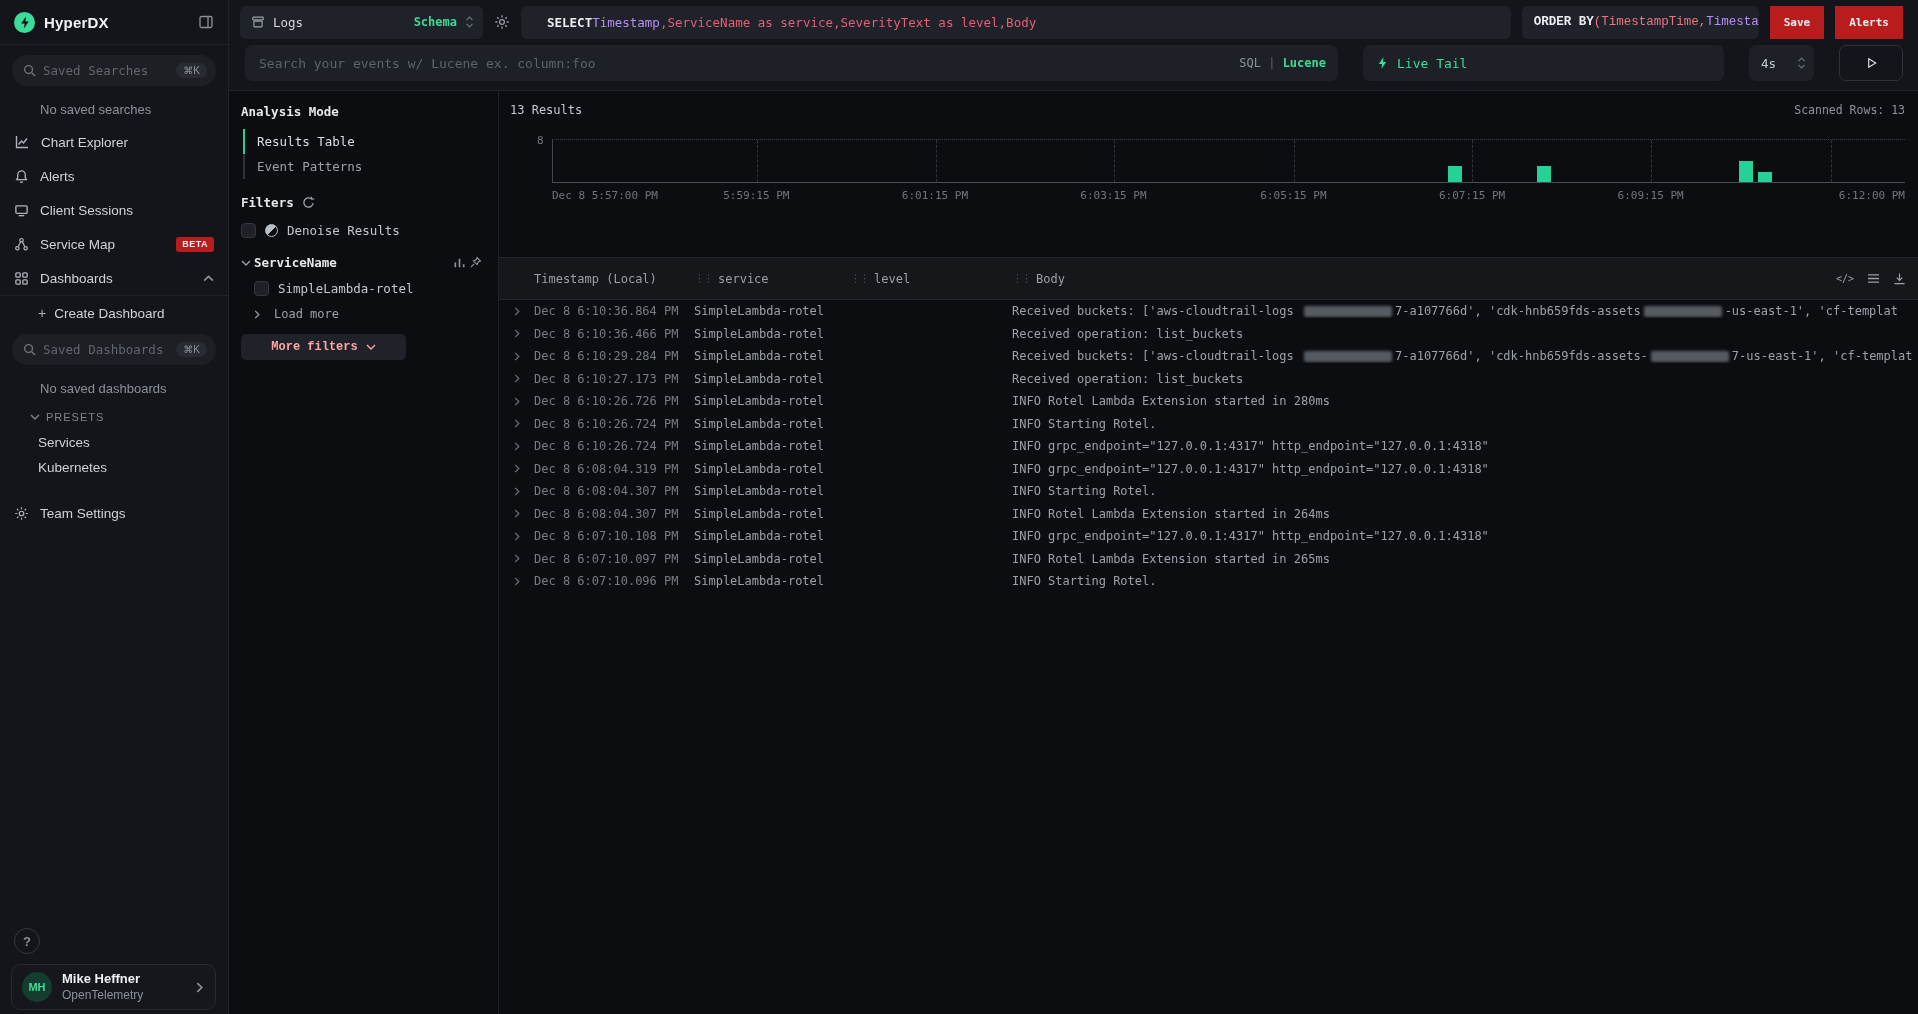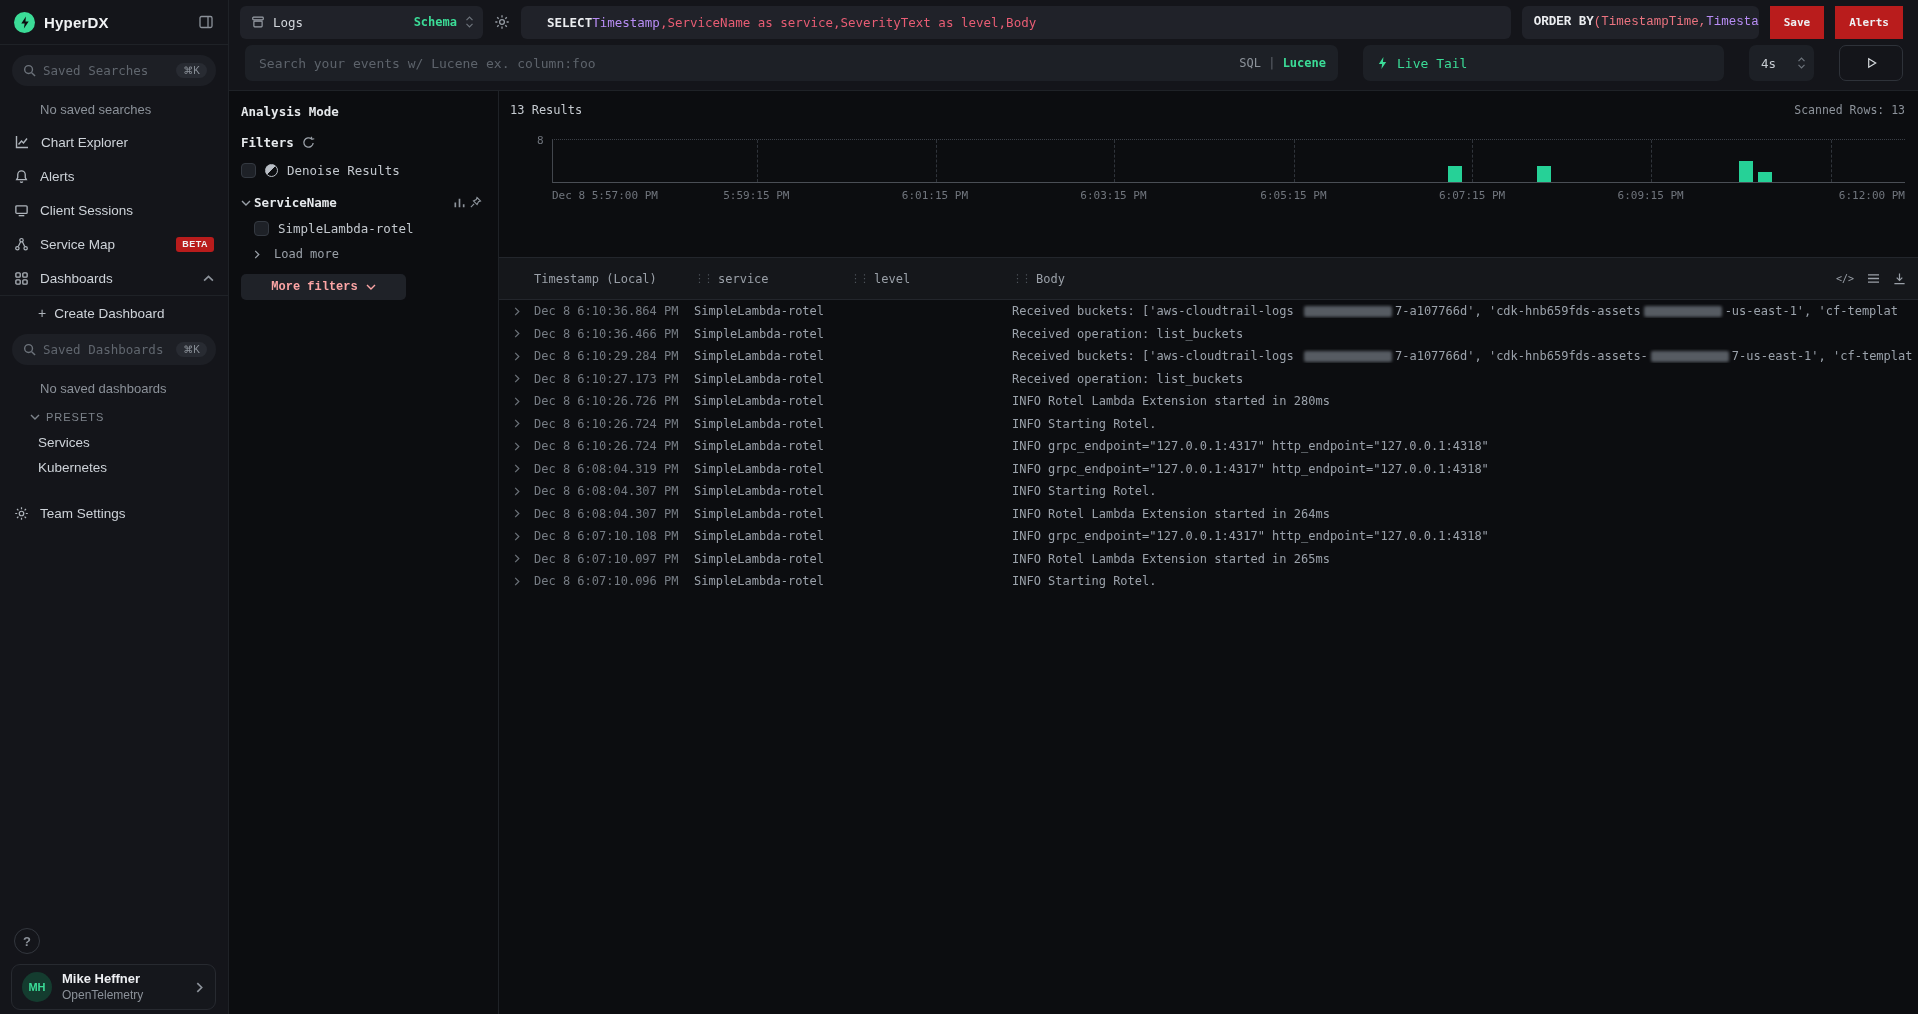--- a/index.html
+++ b/index.html
@@ -377,20 +377,24 @@
               <polygon points="4,2.5 11.5,7 4,11.5"></polygon>
             </svg>
         </span>
       </button>
     </div>
 
     <div class="content">
 
       <div class="filters">
         <div class="fp-header">Analysis Mode</div>
+        <ul class="mode-list">
+            <li class="active">Results Table</li>
+            <li>Event Patterns</li>
+          </ul>
 
         <div class="fp-header filters-title">
           <span>Filters</span>
           <span class="ic" style="color:#9aa0a8">
             <svg width="13" height="13" viewBox="0 0 14 14" fill="none" stroke="currentColor" stroke-width="1.4">
                 <path d="M12 7.5a5 5 0 1 1-1.6-4.2"></path>
                 <path d="M10.2 0.8l.4 2.7 2.6-.5" stroke-width="1.2"></path>
               </svg>
           </span>
         </div>

